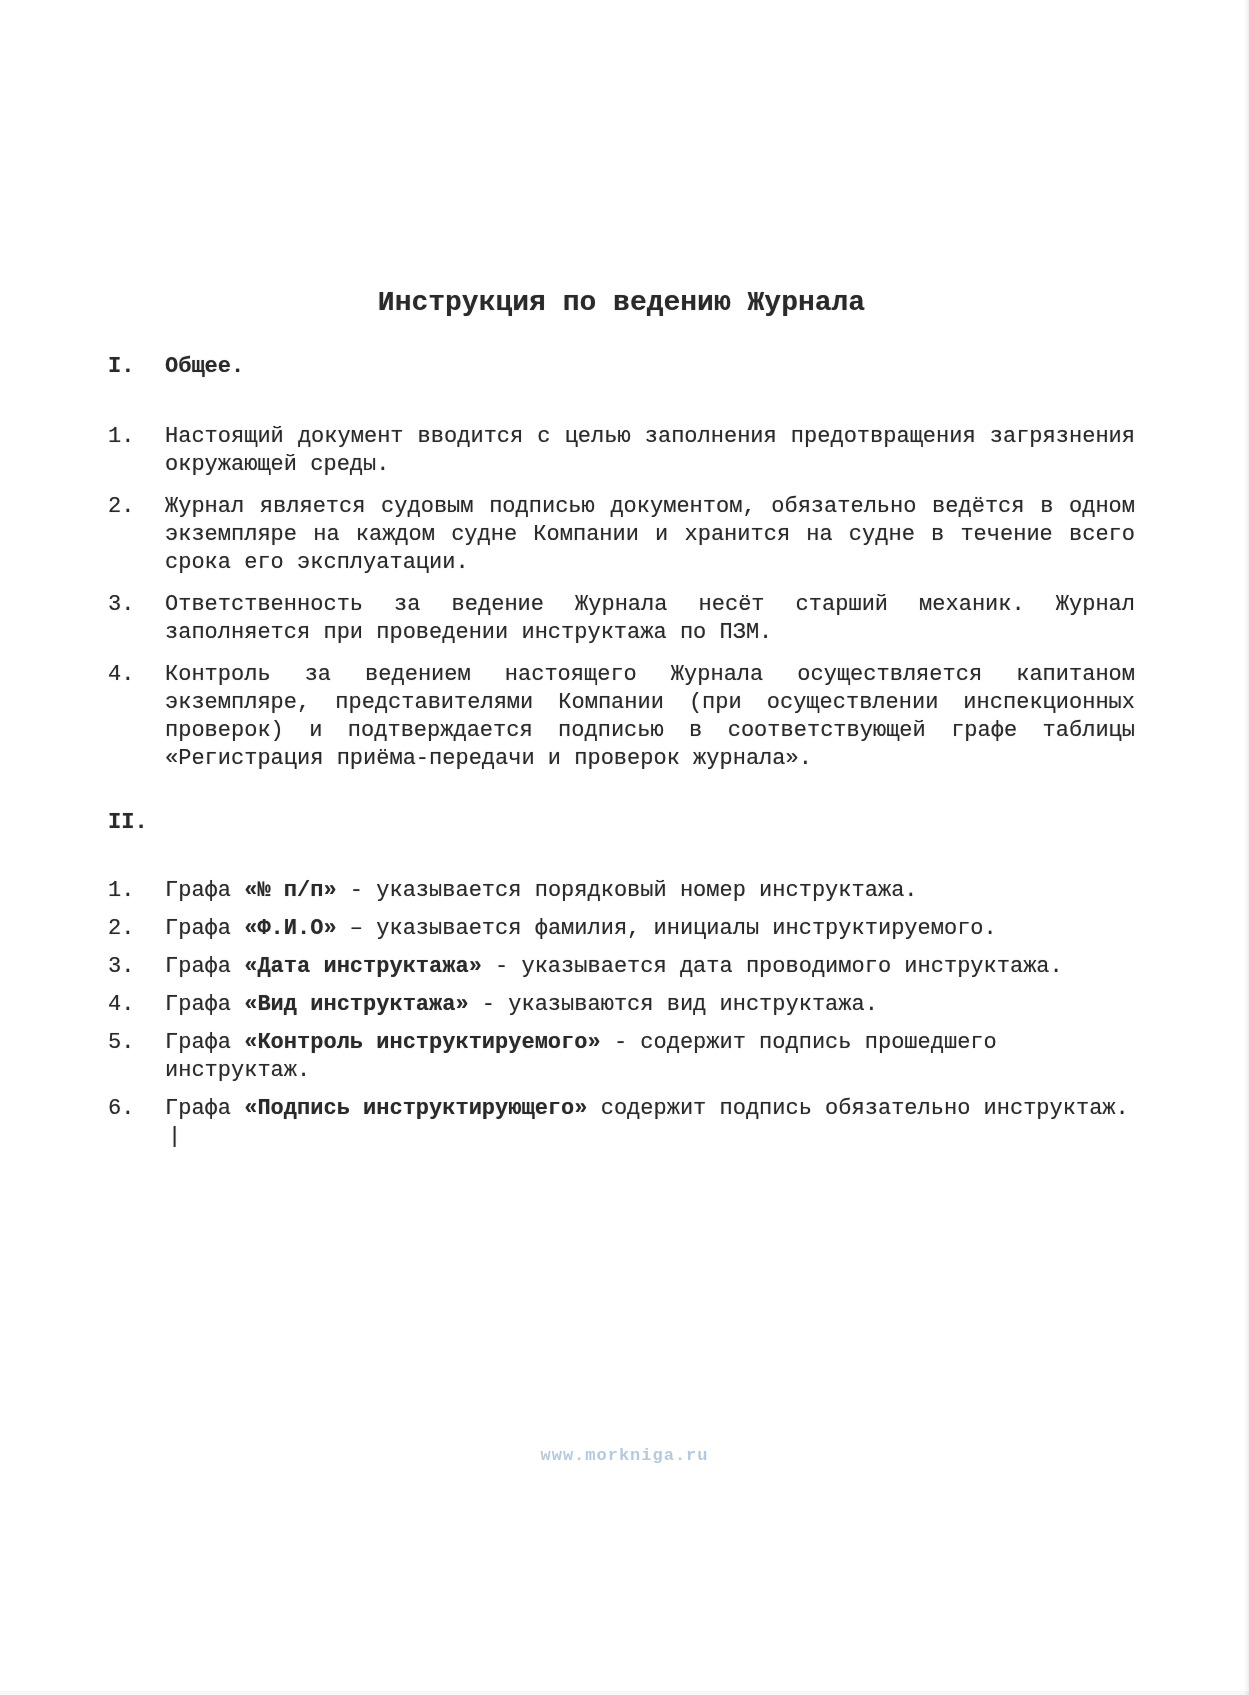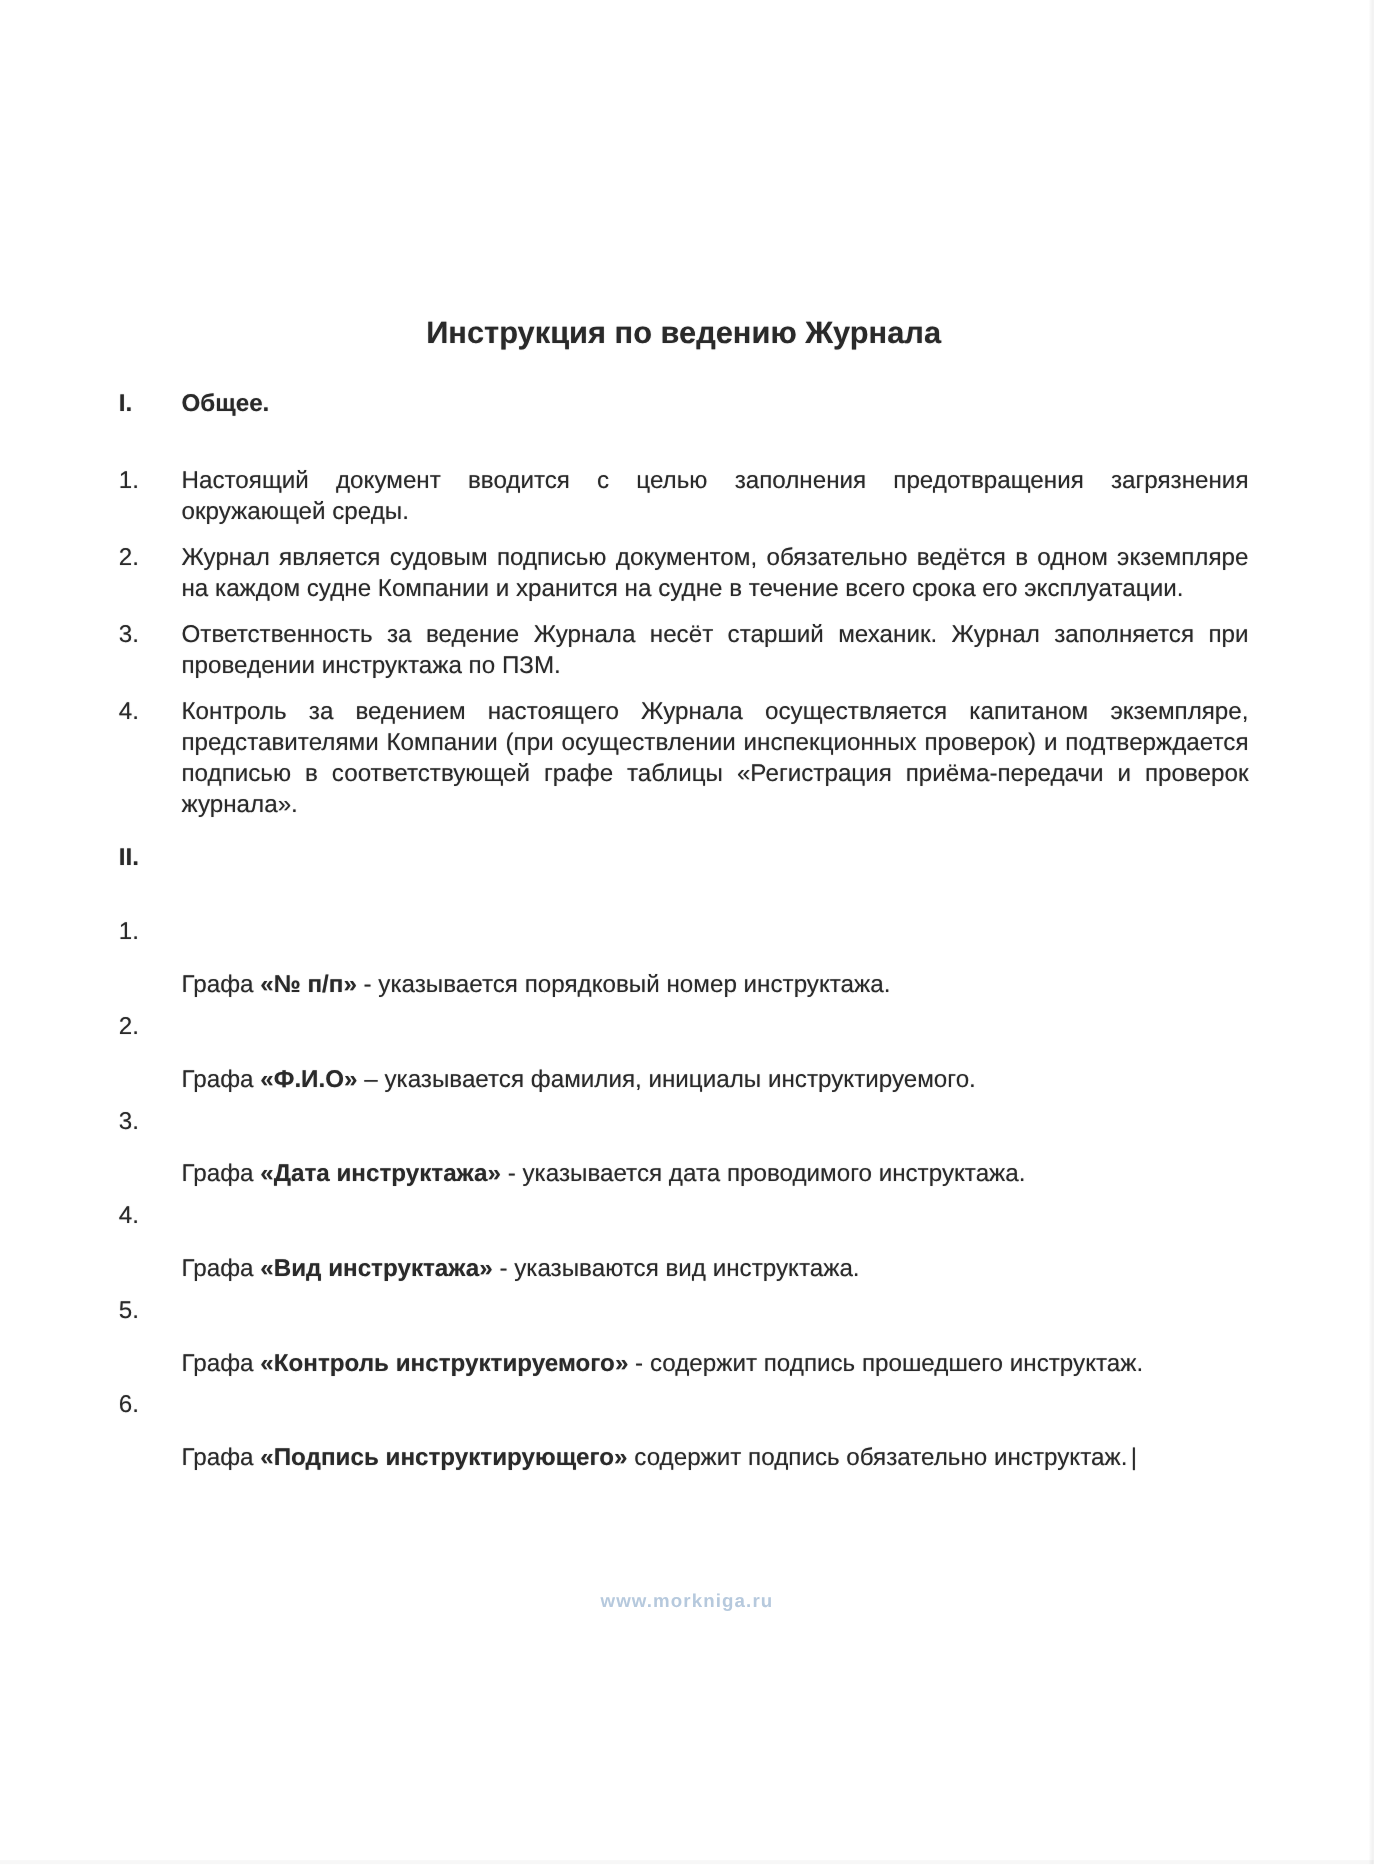--- a/index.html
+++ b/index.html
@@ -6,21 +6,21 @@
     margin: 0;
     padding: 0;
     background: #ffffff;
   }
   .page {
     position: relative;
     width: 1249px;
     height: 1695px;
     background: #ffffff;
     overflow: hidden;
-    font-family: Liberation Sans, sans-serif;
+    font-family: Liberation Mono, monospace;
     color: #2a2a2a;
   }
   .scan-text {
     text-shadow: 0 0 1px rgba(45,45,45,0.45);
   }
   .content {
     position: absolute;
     left: 108px;
     top: 288px;
     width: 1027px;
@@ -32,37 +32,37 @@
     text-align: center;
     margin: 0 0 35px 0;
   }
   .sec-head {
     display: flex;
     font-weight: bold;
     font-size: 22px;
     line-height: 28px;
   }
   .sec-head-1 { margin-bottom: 42px; }
-  .sec-head-2 { margin-top: 20px; margin-bottom: 40px; }
+  .sec-head-2 { margin-top: 36px; margin-bottom: 40px; }
   .num {
     width: 57px;
     flex-shrink: 0;
   }
   .para {
     display: flex;
     font-size: 22px;
     line-height: 28px;
     margin-bottom: 14px;
   }
   .para .body {
     flex: 1;
     text-align: justify;
   }
   .li { margin-bottom: 10px; }
-  .li .body { text-align: left; margin-top: 48px; }
+  .li .body { text-align: left; }
   .li b { font-weight: bold; }
   .cursor {
     display: inline-block;
     margin-left: 3px;
   }
   .watermark {
     position: absolute;
     top: 1446px;
     left: 0;
     width: 100%;

